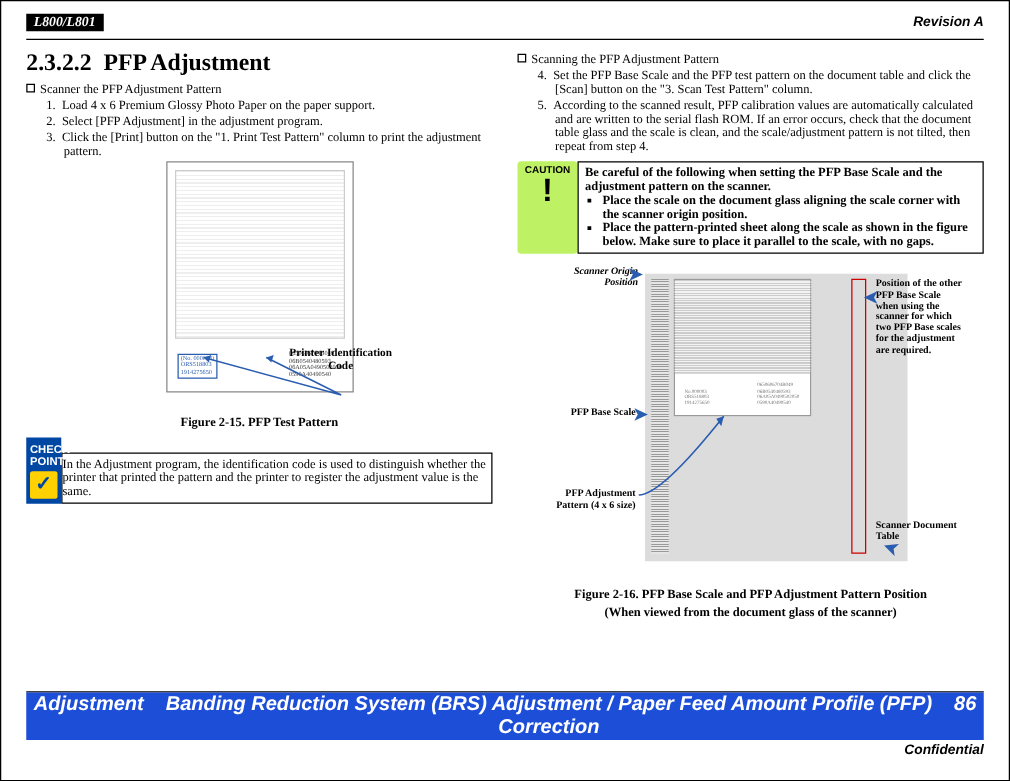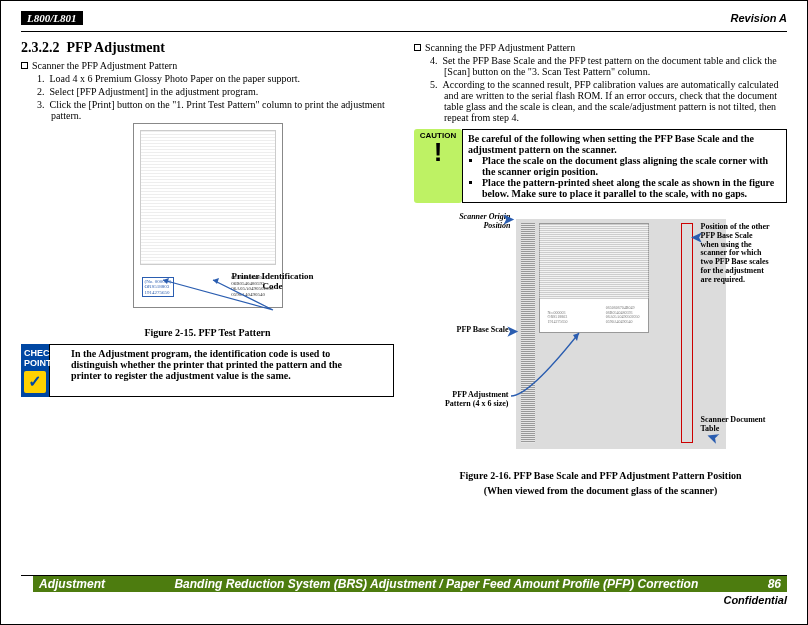--- a/index.html
+++ b/index.html
@@ -4,50 +4,50 @@
 <style>
   * { box-sizing: border-box; margin: 0; padding: 0; }
   body { font-family: "Times New Roman", serif; font-size: 10px; background: #fff; width: 808px; height: 625px; border: 1px solid #000; position: relative; }
   .page { padding: 10px 20px 0 20px; }
   .topbar { display: flex; justify-content: space-between; align-items: center; margin-bottom: 6px; }
   .topbar .model { background: #000; color: #fff; font-weight: bold; font-style: italic; font-family: Liberation Serif, serif; padding: 1px 6px; font-size: 11px; }
   .topbar .rev { font-weight: bold; font-style: italic; font-family: Arial, sans-serif; font-size: 11px; }
   .hr { border-top: 1px solid #000; margin-bottom: 8px; }
   .cols { display: flex; gap: 20px; }
   .col { flex: 1; }
-  .section-title { font-weight: bold; font-size: 14px; margin-bottom: 4px; }
+  .section-title { font-weight: bold; font-size: 19px; margin-bottom: 4px; }
   .subhead { font-size: 10px; margin: 2px 0 2px 0; }
   .square { display:inline-block; width:7px; height:7px; border:1px solid #000; margin-right:4px; vertical-align: 0px;}
   .ol { margin-left: 16px; }
   .ol > div { margin: 2px 0; text-indent: -14px; padding-left: 14px; }
   .figcap { text-align: center; font-weight: bold; font-size: 10px; margin: 4px 0 6px 0; }
   .checkrow { display:flex; align-items:stretch; margin-top:4px; }
   .checkbadge { background:#0047a3; color:#fff; font-family: Arial, sans-serif; font-weight:bold; font-size:9px; text-align:center; padding:4px 3px; width:28px; position:relative;}
   .checkbadge .tick { background:#ffd100; color:#0047a3; width:22px; height:22px; border-radius:2px; margin:3px auto 0; font-size:16px; line-height:22px;}
-  .checktext { border:1px solid #000; flex:1; padding:3px 21px; font-weight:bold; font-size:10px; }
+  .checktext { border:1px solid #000; flex:1; padding:3px 0; font-weight:normal; font-size:10px;margin-top:12px; }
   .cautionrow { display:flex; align-items:stretch; margin:6px 0 8px 0; }
   .cautionbadge { background:#bef264; width:48px; text-align:center; font-family: Arial, sans-serif; font-weight:bold; font-size:8px; padding:2px 2px; border-radius:3px;}
   .cautionbadge .bang { font-size:26px; line-height:24px; font-weight:bold;}
   .cautiontext { border:1px solid #000; flex:1; padding:3px 5px; font-weight:bold; font-size:10px; }
   .cautiontext ul { list-style: square; margin-left: 14px; }
   .fig1 { width: 210px; height: 200px; margin: 2px auto 0; position:relative; }
   .paperframe { border:1px solid #888; width:150px; height:185px; margin:0 auto; position:relative; background:#fff; padding:6px;}
   .innerpaper { border:1px solid #ccc; width:100%; height:135px; background:repeating-linear-gradient(#eee,#eee 1px,#fff 1px,#fff 3px);}
   .numblock { position:absolute; bottom:10px; left:8px; border:1px solid #2a5db0; padding:1px 2px; font-size:5px; color:#2a5db0; line-height:1.1; }
   .numblock2 { position:absolute; bottom:10px; right:8px; font-size:5px; color:#333; line-height:1.1; }
   .arrow-label { position:absolute; font-size:9px; font-weight:bold; }
   .fig2 { position:relative; width:340px; height:255px; margin:2px auto 0; }
   .scanbg { position:absolute; left:85px; top:8px; width:210px; height:230px; background:#dcdcdc; }
   .fill-hatch { position:absolute; background:repeating-linear-gradient(#999,#999 1px,#e6e6e6 1px,#e6e6e6 2px);}
   .sheet { position:absolute; background:#fff; border:1px solid #999; }
   .redbar { position:absolute; background:none; border:1px solid #c00; }
   .lbl { position:absolute; font-size:8px; font-weight:bold; line-height:1.1;}
   .bluearr { color:#2a5db0; font-size:14px; position:absolute; font-weight:bold;}
   .footer { position:absolute; left:20px; right:20px; bottom:18px; }
-  .footbar { background:#4d7c0f; color:#fff; font-style:italic; font-family: Arial, sans-serif; display:flex; justify-content:space-between; padding:1px 6px; font-size:12px; font-weight:bold;margin-left:12px;}
+  .footbar { background:#1d4ed8; color:#fff; font-style:italic; font-family: Arial, sans-serif; display:flex; justify-content:space-between; padding:1px 6px; font-size:16px; font-weight:bold;}
   .footbar .mid { flex:1; text-align:center; }
   .conf { text-align:right; font-style:italic; font-family: Arial, sans-serif; font-weight:bold; font-size:11px; margin-top:2px;}
   .tinytxt { font-size:4px; color:#777; position:absolute; line-height:1.1;}
 </style>
 </head>
 <body>
 
 <div class="page">
   <div class="topbar">
     <span class="model">L800/L801</span>

